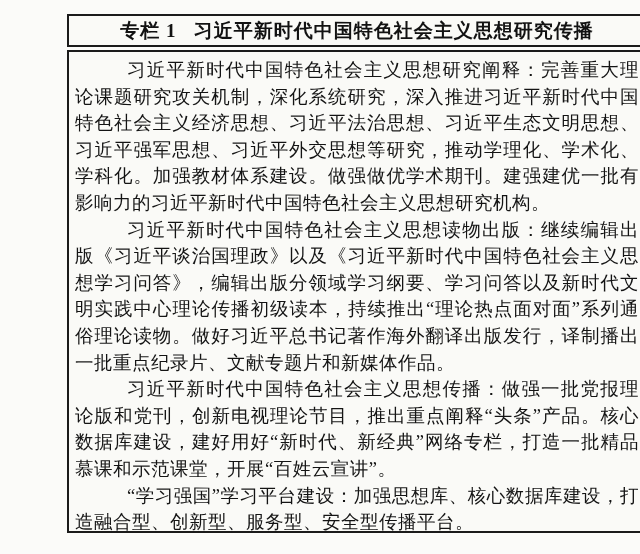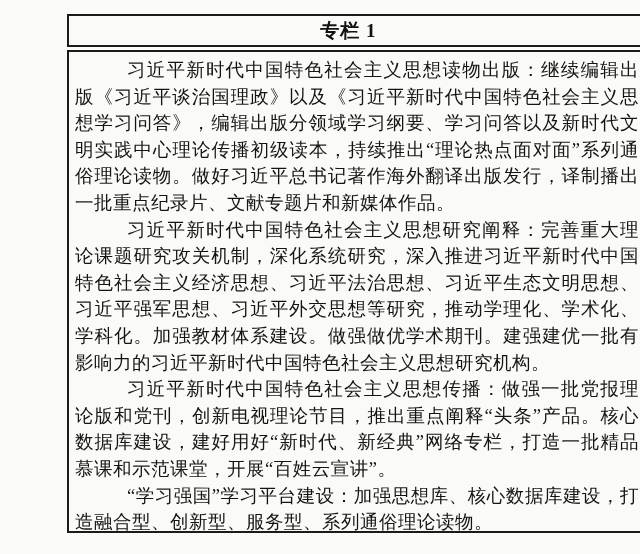--- a/index.html
+++ b/index.html
@@ -62,23 +62,24 @@
   }
 </style>
 </head>
 <body>
 
 <div class="page">
   <div class="panel">
 
     <div class="title-box">
       <span class="num-label">专栏 1</span>
+      <span>习近平新时代中国特色社会主义思想研究传播</span>
     </div>
 
     <div class="body-box">
+      <p>习近平新时代中国特色社会主义思想研究阐释：完善重大理论课题研究攻关机制，深化系统研究，深入推进习近平新时代中国特色社会主义经济思想、习近平法治思想、习近平生态文明思想、习近平强军思想、习近平外交思想等研究，推动学理化、学术化、学科化。加强教材体系建设。做强做优学术期刊。建强建优一批有影响力的习近平新时代中国特色社会主义思想研究机构。</p>
       <p>习近平新时代中国特色社会主义思想读物出版：继续编辑出版《习近平谈治国理政》以及《习近平新时代中国特色社会主义思想学习问答》，编辑出版分领域学习纲要、学习问答以及新时代文明实践中心理论传播初级读本，持续推出“理论热点面对面”系列通俗理论读物。做好习近平总书记著作海外翻译出版发行，译制播出一批重点纪录片、文献专题片和新媒体作品。</p>
-      <p>习近平新时代中国特色社会主义思想研究阐释：完善重大理论课题研究攻关机制，深化系统研究，深入推进习近平新时代中国特色社会主义经济思想、习近平法治思想、习近平生态文明思想、习近平强军思想、习近平外交思想等研究，推动学理化、学术化、学科化。加强教材体系建设。做强做优学术期刊。建强建优一批有影响力的习近平新时代中国特色社会主义思想研究机构。</p>
       <p>习近平新时代中国特色社会主义思想传播：做强一批党报理论版和党刊，创新电视理论节目，推出重点阐释“头条”产品。核心数据库建设，建好用好“新时代、新经典”网络专栏，打造一批精品慕课和示范课堂，开展“百姓云宣讲”。</p>
-      <p>“学习强国”学习平台建设：加强思想库、核心数据库建设，打造融合型、创新型、服务型、系列通俗理论读物。</p>
+      <p>“学习强国”学习平台建设：加强思想库、核心数据库建设，打造融合型、创新型、服务型、安全型传播平台。</p>
     </div>
 
   </div>
 </div>
 
 </body></html>

